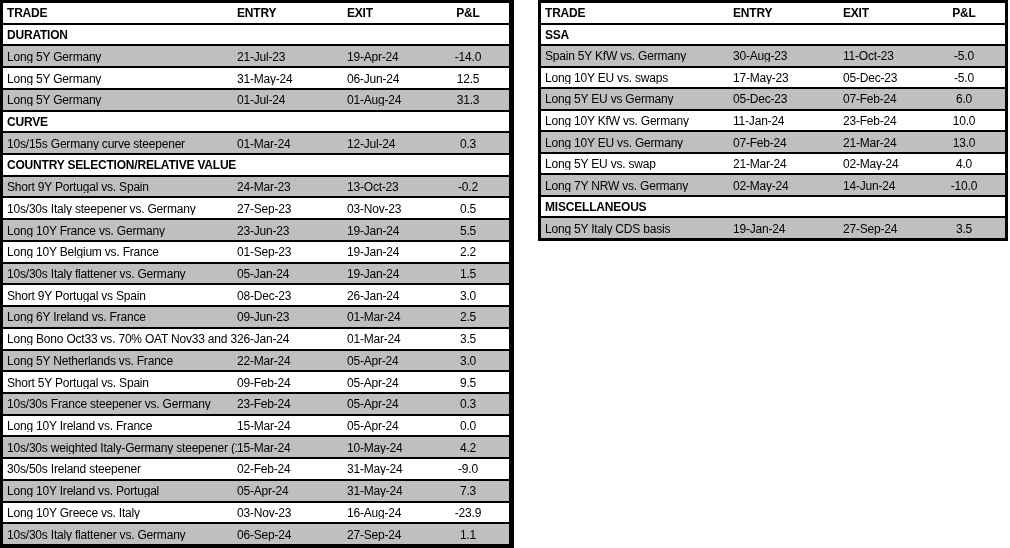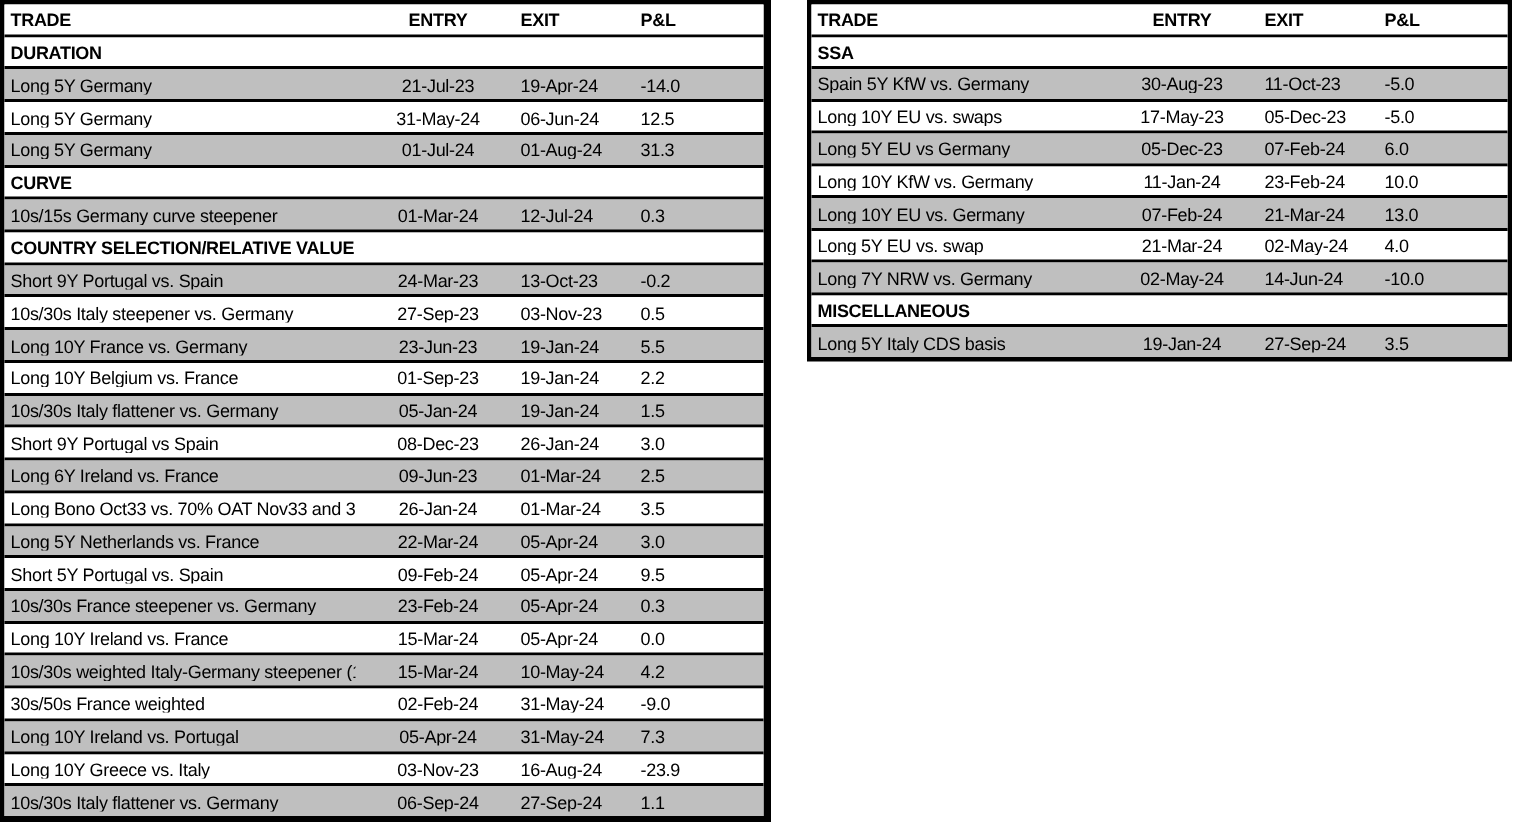--- a/index.html
+++ b/index.html
@@ -41,23 +41,23 @@
   }
   .row:not(:last-child) { border-bottom: 2px solid var(--border); }
   .row.gray { background: var(--stripe); }
   .row.header .cell, .row.section .cell { font-weight: bold; }
   .cell {
     overflow: hidden; white-space: nowrap;
     flex-shrink: 0;
     padding-top: 1px;
   }
   .cell.trade { flex: 1 1 auto; padding-left: 4px; text-align: left; min-width: 0; }
-  .cell.entry { width: 110px; text-align: center; }
+  .cell.entry { width: 110px; }
   .cell.exit  { width: 80px;  }
-  .cell.pnl   { width: 82px;  text-align: left; }
+  .cell.pnl   { width: 82px;  text-align: center; }
 </style>
 </head>
 <body>
 
 <div class="canvas">
   <div class="trade-table left" id="left-table">
       <div class="row header">
         <div class="cell trade">TRADE</div>
         <div class="cell entry">ENTRY</div>
         <div class="cell exit">EXIT</div>
@@ -168,21 +168,21 @@
         <div class="cell exit">05-Apr-24</div>
         <div class="cell pnl">0.0</div>
       </div>
       <div class="row data gray">
         <div class="cell trade">10s/30s weighted Italy-Germany steepener (100</div>
         <div class="cell entry">15-Mar-24</div>
         <div class="cell exit">10-May-24</div>
         <div class="cell pnl">4.2</div>
       </div>
       <div class="row data white">
-        <div class="cell trade">30s/50s France weighted</div>
+        <div class="cell trade">30s/50s Ireland steepener</div>
         <div class="cell entry">02-Feb-24</div>
         <div class="cell exit">31-May-24</div>
         <div class="cell pnl">-9.0</div>
       </div>
       <div class="row data gray">
         <div class="cell trade">Long 10Y Ireland vs. Portugal</div>
         <div class="cell entry">05-Apr-24</div>
         <div class="cell exit">31-May-24</div>
         <div class="cell pnl">7.3</div>
       </div>

